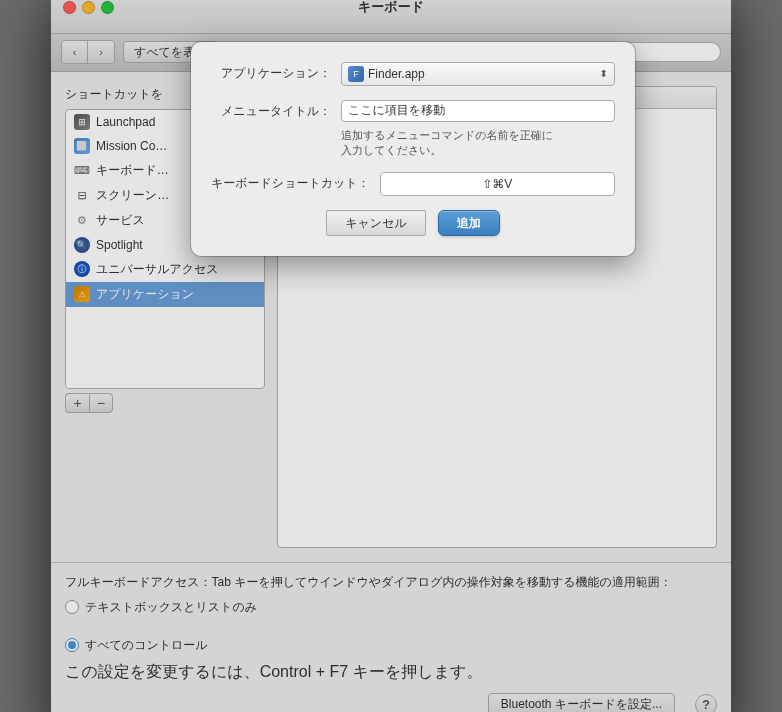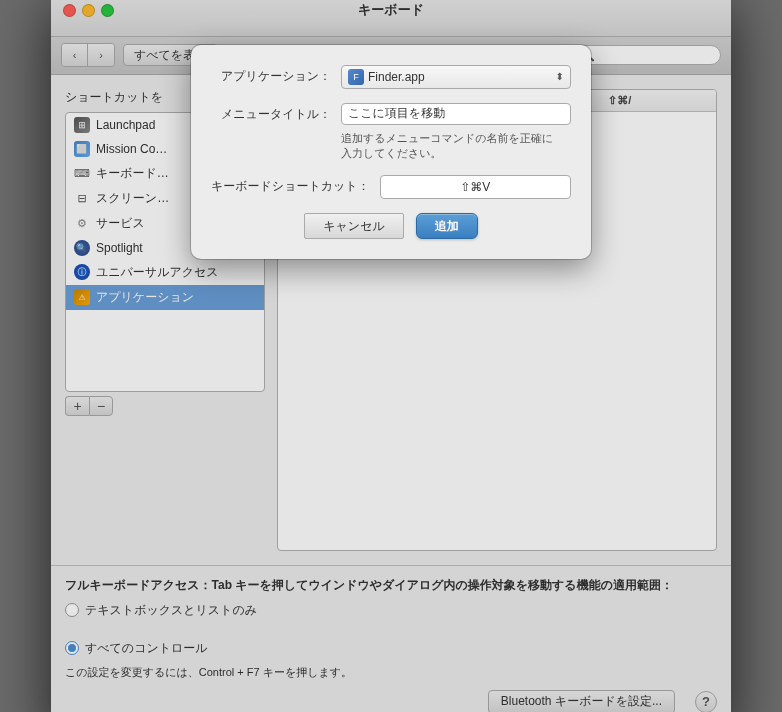--- a/index.html
+++ b/index.html
@@ -245,21 +245,20 @@
     .bottom-section {
       padding: 10px 14px 14px;
       border-top: 1px solid #c0c0c0;
     }
 
     .full-keyboard-label {
       font-size: 12px;
       color: #333;
       line-height: 1.5;
       margin-bottom: 8px;
-      font-weight: bold;
     }
 
     .radio-group {
       display: flex;
       flex-direction: column;
       gap: 21px;
       margin-bottom: 8px;
     }
 
     .radio-item {
@@ -287,21 +286,21 @@
     }
 
     .radio-dot {
       width: 8px;
       height: 8px;
       border-radius: 50%;
       background: #4a8fd8;
     }
 
     .control-hint {
-      font-size: 11px;
+      font-size: 16px;
       color: #333;
       margin-bottom: 10px;
     }
 
     .bottom-buttons {
       display: flex;
       justify-content: flex-end;
       gap: 20px;
       align-items: center;
     }
@@ -342,21 +341,21 @@
       right: 0;
       bottom: 0;
       background: rgba(0,0,0,0.1);
       z-index: 10;
     }
 
     .dialog {
       position: absolute;
       top: 60px;
       left: 140px;
-      width: 400px;
+      width: 444px;
       background: #ececec;
       border-radius: 10px;
       box-shadow: 0 10px 30px rgba(0,0,0,0.4), 0 0 0 1px rgba(0,0,0,0.2);
       z-index: 20;
       padding: 20px;
     }
 
     .dialog-row {
       display: flex;
       align-items: flex-start;

